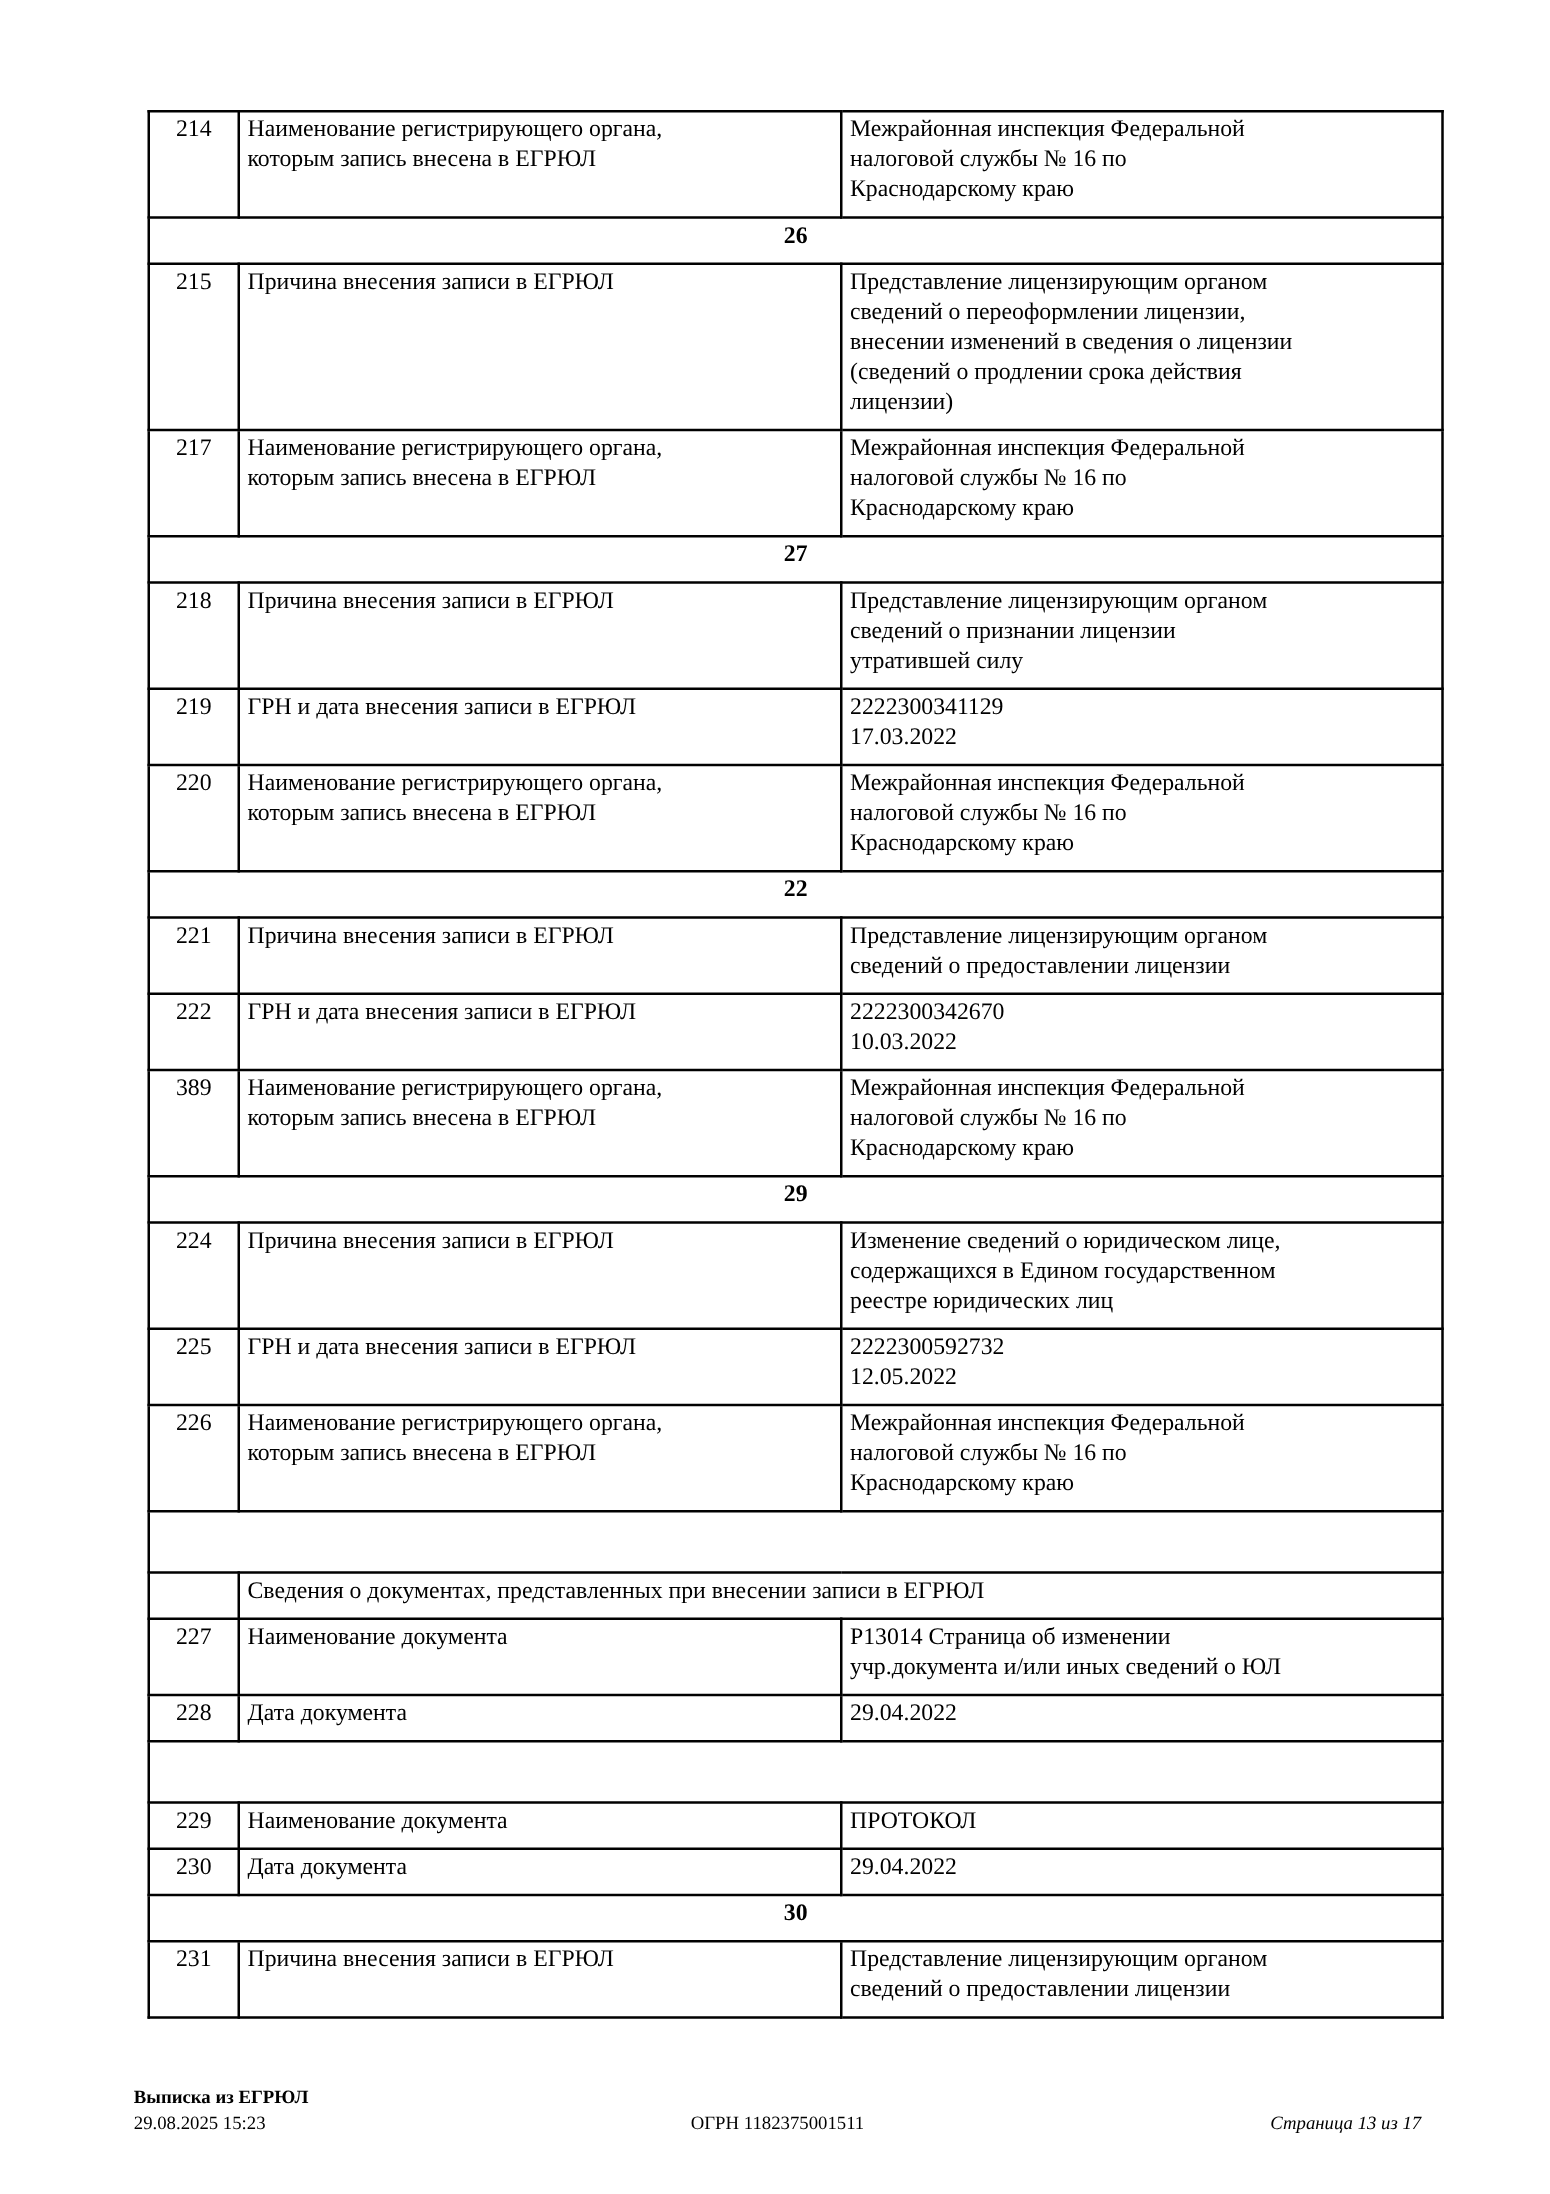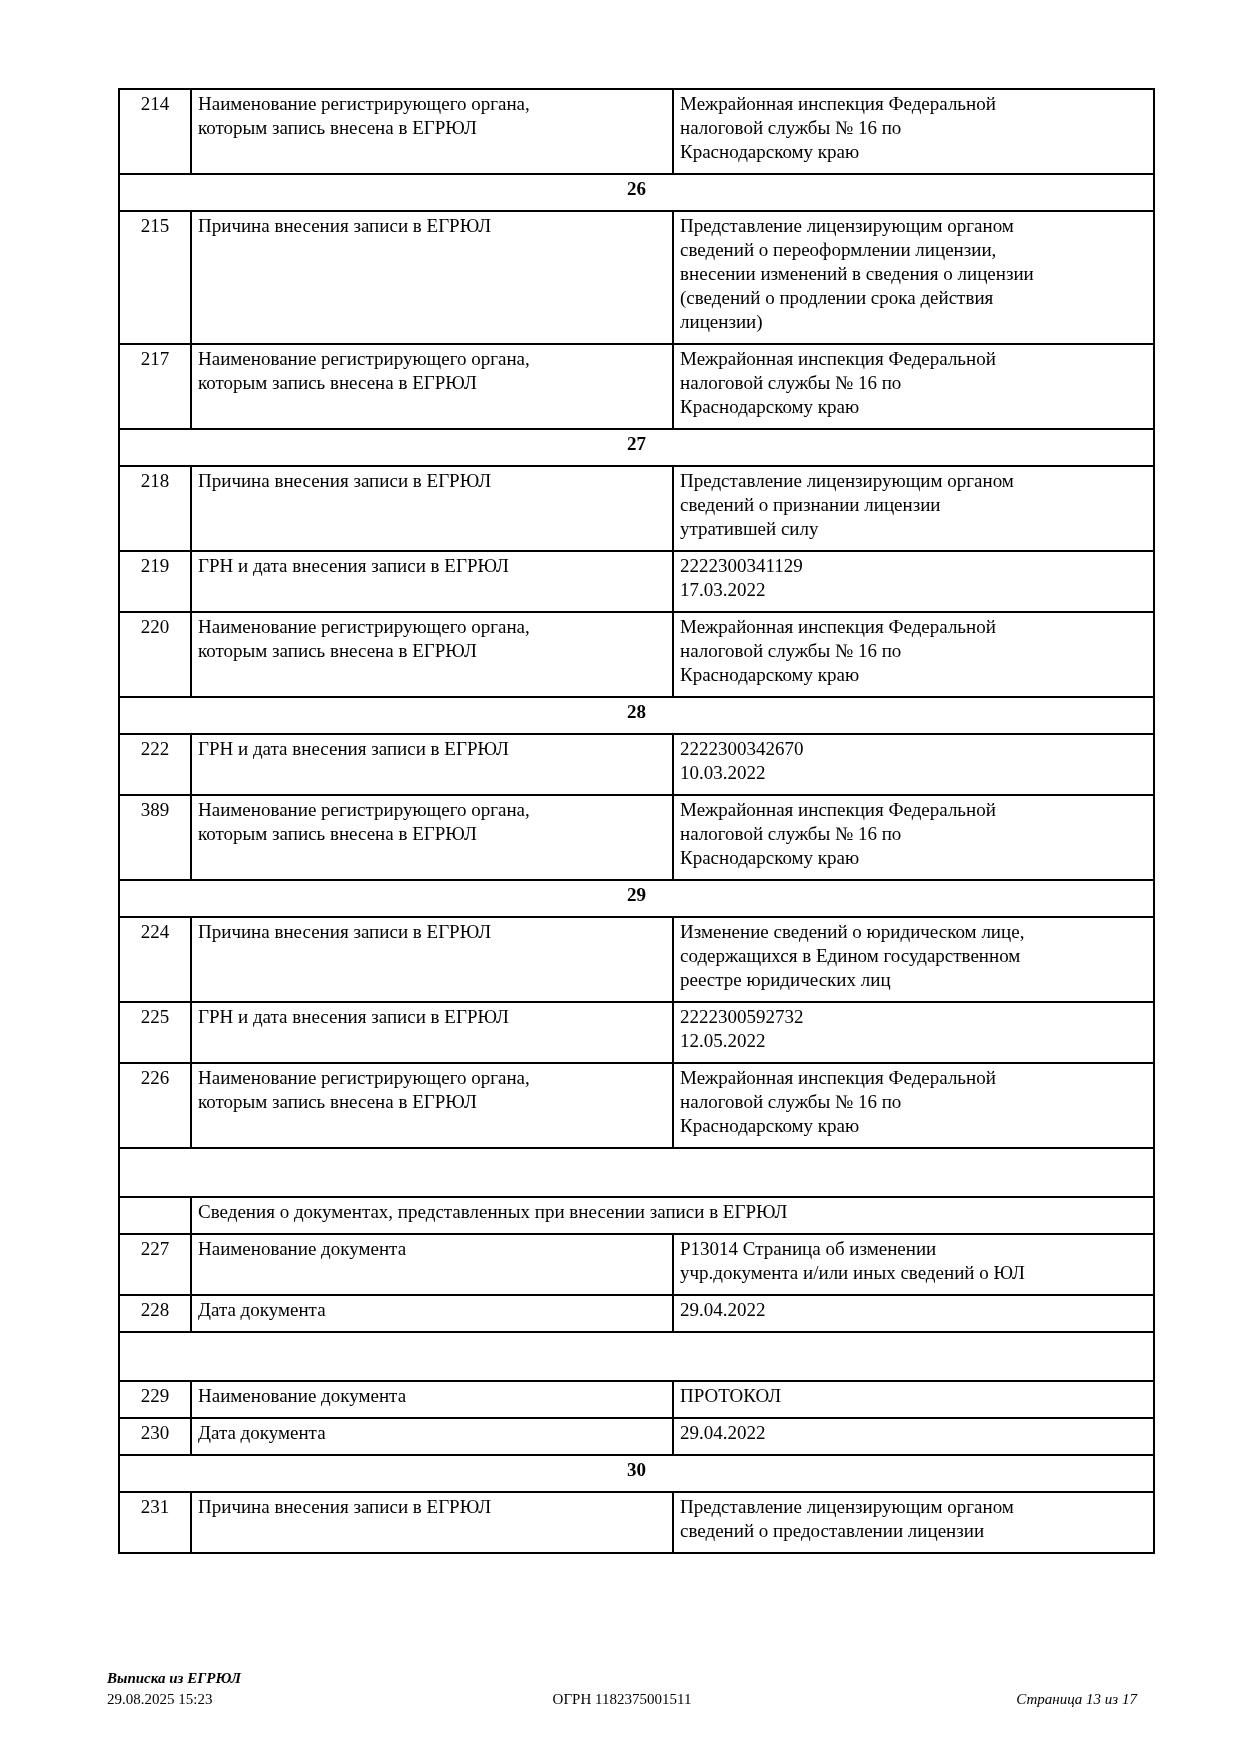--- a/index.html
+++ b/index.html
@@ -55,21 +55,21 @@
     position: absolute;
     left: 107px;
     top: 1668px;
     width: 1030px;
     font-size: 15px;
     line-height: 21px;
     display: flex;
     align-items: flex-end;
   }
   .footer-left { width: 33%; }
-  .footer-left .doc-title { font-weight: bold; font-style: italic; }
+  .footer-left .doc-title { font-weight: bold; }
   .footer-center { width: 34%; text-align: center; }
   .footer-right { width: 33%; text-align: right; font-style: italic; }
 </style>
 </head>
 <body>
 
 <div class="page">
 
   <table class="registry-table">
     <colgroup>
@@ -124,21 +124,27 @@
         </tr>
         <tr>
           <td class="cell-num">220</td>
           <td class="cell-label">Наименование регистрирующего органа,
 которым запись внесена в ЕГРЮЛ</td>
           <td class="cell-value">Межрайонная инспекция Федеральной
 налоговой службы № 16 по
 Краснодарскому краю</td>
         </tr>
         <tr>
-          <td colspan="3" class="cell-section">28</td>
+          <td colspan="3" class="cell-section">22</td>
+        </tr>
+        <tr>
+          <td class="cell-num">221</td>
+          <td class="cell-label">Причина внесения записи в ЕГРЮЛ</td>
+          <td class="cell-value">Представление лицензирующим органом
+сведений о предоставлении лицензии</td>
         </tr>
         <tr>
           <td class="cell-num">222</td>
           <td class="cell-label">ГРН и дата внесения записи в ЕГРЮЛ</td>
           <td class="cell-value">2222300342670
 10.03.2022</td>
         </tr>
         <tr>
           <td class="cell-num">389</td>
           <td class="cell-label">Наименование регистрирующего органа,

